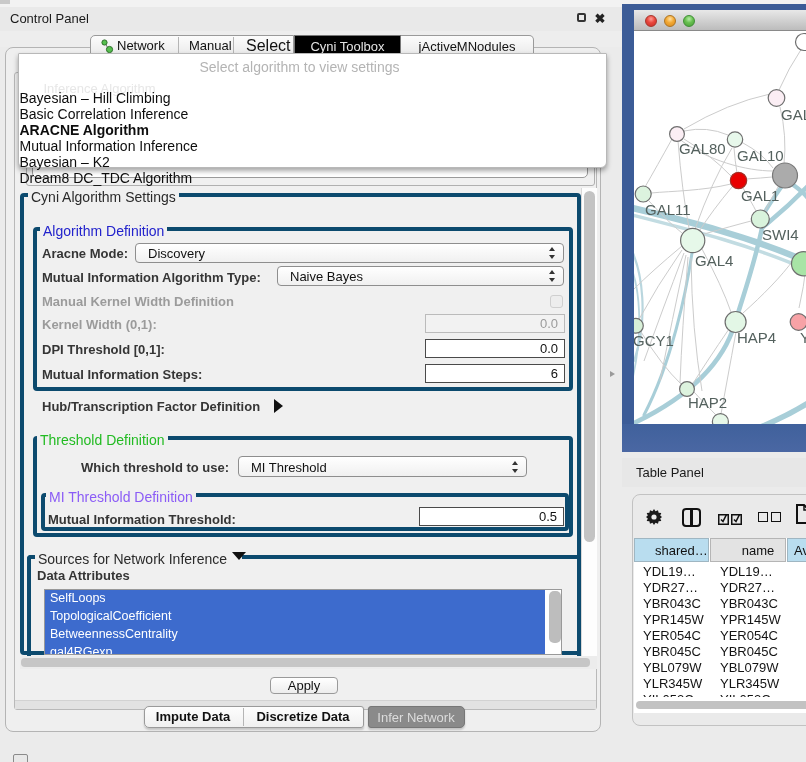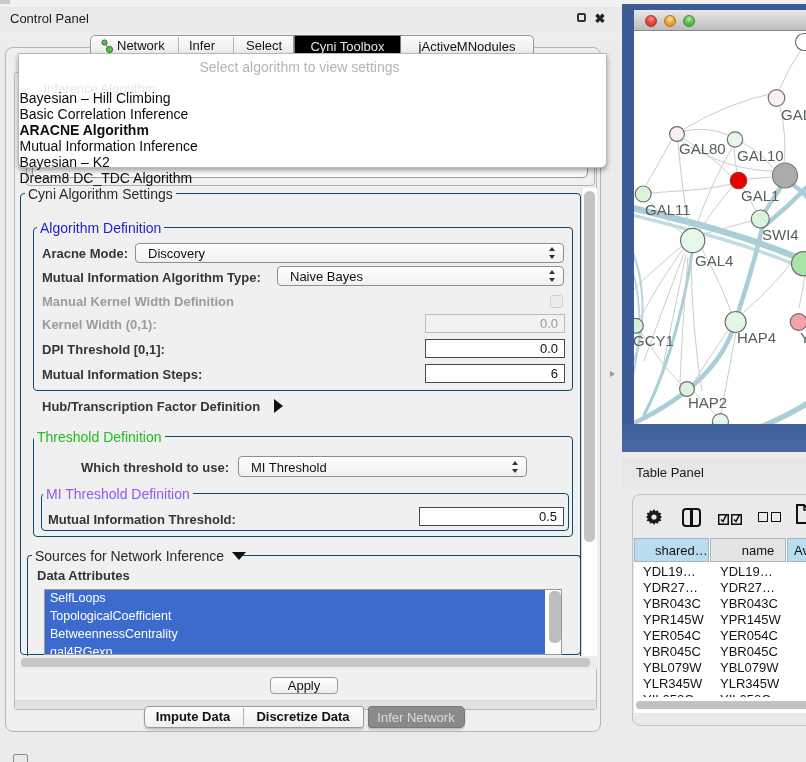--- a/index.html
+++ b/index.html
@@ -5,21 +5,21 @@
 * { margin:0; padding:0; box-sizing:border-box; }
 html,body { width:806px; height:762px; background:#ebebeb; font-family:"Liberation Sans",sans-serif; overflow:hidden; position:relative; }
 .abs { position:absolute; }
 .lbl { font-size:13px; color:#353535; font-weight:bold; white-space:nowrap; }
 .combo { position:absolute; border:1px solid #8e8e8e; border-radius:4px; background:linear-gradient(#ffffff,#f0f0f0); font-size:13px; color:#111; }
 .combo .ct { position:absolute; left:12px; top:50%; transform:translateY(-50%); white-space:nowrap; }
 .spin { position:absolute; right:7px; top:50%; width:7px; height:12px; transform:translateY(-50%); }
 .spin:before { content:""; position:absolute; left:0; top:0; border-left:3.5px solid transparent; border-right:3.5px solid transparent; border-bottom:4.5px solid #333; }
 .spin:after { content:""; position:absolute; left:0; bottom:0; border-left:3.5px solid transparent; border-right:3.5px solid transparent; border-top:4.5px solid #333; }
 .field { position:absolute; font-size:13px; text-align:right; padding-right:6px; line-height:17px; }
-.fs { position:absolute; border:1px solid #0c4a6e; border-radius:4px; }
+.fs { position:absolute; border:4px solid #0c4a6e; border-radius:4px; }
 .fs > .cap { position:absolute; top:-8px; left:4px; background:#f0f0f0; padding:0 3px; font-size:14px; white-space:nowrap; }
 </style>
 </head>
 <body>
 
 <div class="abs" style="left:0;top:0;width:806px;height:7px;background:#f2f2f2;"></div>
 <div class="abs" style="left:0;top:0;width:10px;height:4px;background:#c9c9c9;"></div>
 
 <div class="abs" style="left:0;top:7px;width:622px;height:24px;background:#e9e9e9;">
   <div class="abs" style="left:10px;top:0;height:24px;line-height:24px;font-size:13px;color:#1a1a1a;">Control Panel</div>
@@ -35,22 +35,22 @@
   <div class="abs" style="left:88px;top:2px;width:1px;height:18px;background:#b5b5b5;"></div>
   <div class="abs" style="left:143px;top:2px;width:1px;height:18px;background:#b5b5b5;"></div>
   <div class="abs" style="left:11px;top:4px;width:13px;height:14px;">
     <svg width="13" height="14" viewBox="0 0 13 14">
       <line x1="4" y1="4" x2="8" y2="11" stroke="#777" stroke-width="1"></line>
       <circle cx="3.5" cy="3.5" r="2.6" fill="#57c04f" stroke="#2c7029" stroke-width="1"></circle>
       <circle cx="8.5" cy="10.5" r="3.1" fill="#57c04f" stroke="#2c7029" stroke-width="1"></circle>
     </svg>
   </div>
   <div class="abs" style="left:27px;top:0;width:58px;line-height:22px;font-size:13px;color:#111;">Network</div>
-  <div class="abs" style="left:99px;top:0;line-height:22px;font-size:13px;color:#111;">Infer</div>
-  <div class="abs" style="left:156px;top:0;line-height:22px;font-size:13px;color:#111;">Select</div>
+  <div class="abs" style="left:99px;top:0;line-height:22px;font-size:13px;color:#111;">Manual</div>
+  <div class="abs" style="left:156px;top:0;line-height:22px;font-size:16px;color:#111;">Select</div>
   <div class="abs" style="left:204px;top:0;width:107px;height:22px;background:#000000;border:1px solid #777;line-height:21px;text-align:center;font-size:13px;color:#e4e4e4;">Cyni Toolbox</div>
   <div class="abs" style="left:311px;top:0;width:133px;height:22px;border:1px solid #9a9a9a;border-left:none;border-radius:0 5px 0 0;background:linear-gradient(#fcfcfc,#e9e9e9);line-height:21px;text-align:center;font-size:13px;color:#111;">jActiveMNodules</div>
 </div>
 
 <div class="abs" style="left:14px;top:72px;width:583px;height:638px;border:1px solid #b9b9b9;border-radius:3px;background:#f0f0f0;"></div>
 <div class="abs" style="left:15px;top:700px;width:581px;height:9px;background:#e2e2e2;border-top:1px solid #d2d2d2;"></div>
 
 <div class="abs" style="left:26px;top:84px;width:569px;height:45px;border:1px solid #b0b0b0;border-radius:3px;background:#f0f0f0;"></div>
 <div class="abs" style="left:26px;top:141px;width:569px;height:45px;border:1px solid #b0b0b0;border-radius:3px;background:#f0f0f0;"></div>
 <div class="abs" style="left:577px;top:103px;width:13px;height:19px;border:2px solid #85b2e3;border-radius:4px;background:#fbfbfb;"></div>

